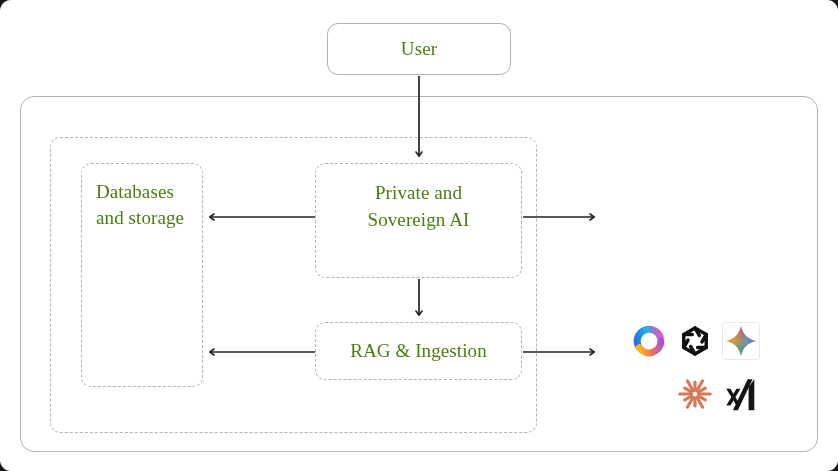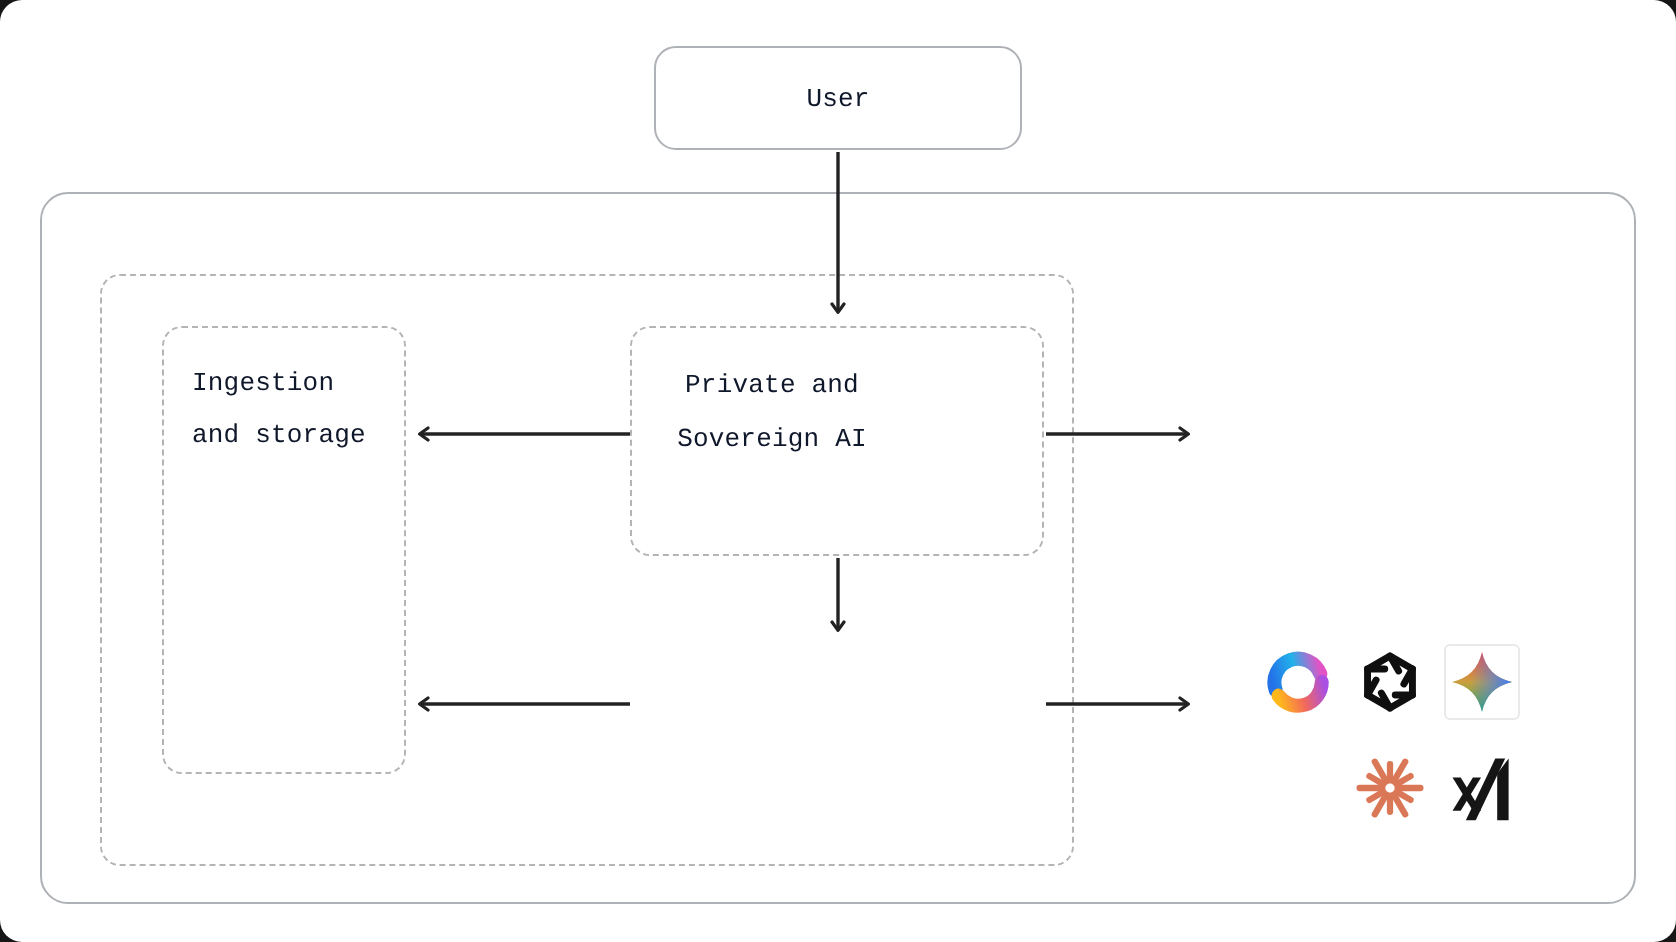--- a/index.html
+++ b/index.html
@@ -1,29 +1,29 @@
 <!DOCTYPE html>
 <html><head>
 <meta charset="utf-8">
 <style>
   html,body{margin:0;padding:0;width:838px;height:471px;background:#161616;overflow:hidden;}
   .canvas{
     position:absolute;left:0;top:0;width:838px;height:471px;
     background:#ffffff;border-radius:11px;
-    font-family:Liberation Mono, monospace;
-    color:#0f172a;font-size:13px;letter-spacing:.1px;
+    font-family:Liberation Serif, serif;
+    color:#4d7c0f;font-size:19px;letter-spacing:.1px;
   }
   .node{position:absolute;box-sizing:border-box;background:#fff;}
   .solid{border:1.5px solid #aeb1b5;border-radius:11px;}
   .dashed{border:1.6px dashed #b4b4b4;border-radius:10px;background:transparent;}
   .user-box{left:327px;top:23px;width:184px;height:52px;display:flex;align-items:center;justify-content:center;}
   .outer-card{left:20px;top:96px;width:798px;height:356px;border-radius:14px;}
   .left-group{left:50px;top:137px;width:487px;height:296px;}
   .db-box{left:81px;top:163px;width:122px;height:224px;padding:15px 12px 0 14px;line-height:26px;}
-  .private-box{left:315px;top:163px;width:207px;height:115px;display:flex;padding-top:15px;text-align:center;line-height:27px;}
+  .private-box{left:315px;top:163px;width:207px;height:115px;display:flex;justify-content:center;padding-top:15px;text-align:center;line-height:27px;}
   .private-box span{display:block;width:140px;}
   .rag-box{left:315px;top:322px;width:207px;height:58px;display:flex;align-items:center;justify-content:center;}
   .choice-box{left:600px;top:133px;width:183px;height:299px;display:flex;justify-content:center;padding-top:44px;text-align:center;line-height:26px;}
   .choice-box .lbl{display:block;width:150px;}
   .arrows{position:absolute;left:0;top:0;width:838px;height:471px;pointer-events:none;}
   .logos{position:absolute;left:623px;top:322px;width:137px;}
   .logo-row{display:flex;justify-content:flex-end;gap:8px;}
   .logo-row + .logo-row{margin-top:15px;}
   .logo{width:38px;height:38px;display:block;}
 </style>
@@ -34,27 +34,30 @@
 
   <div class="node solid user-box">
     <span>User</span>
   </div>
 
   <div class="node solid outer-card"></div>
 
   <div class="node dashed left-group"></div>
 
   <div class="node dashed db-box">
-    <span>Ingestion and storage</span>
+    <span>Databases and storage</span>
   </div>
 
   <div class="node dashed private-box">
     <span>Private and Sovereign AI</span>
   </div>
 
+  <div class="node dashed rag-box">
+    <span>RAG &amp; Ingestion</span>
+  </div>
 
 
   <div class="logos">
     <div class="logo-row">
 
       <svg class="logo" viewBox="0 0 40 40">
         <defs>
           <linearGradient id="copTop" x1="7" y1="14" x2="33" y2="14" gradientUnits="userSpaceOnUse">
             <stop offset="0" stop-color="#2472E8"></stop>
               <stop offset="0.5" stop-color="#22B1E9"></stop>

